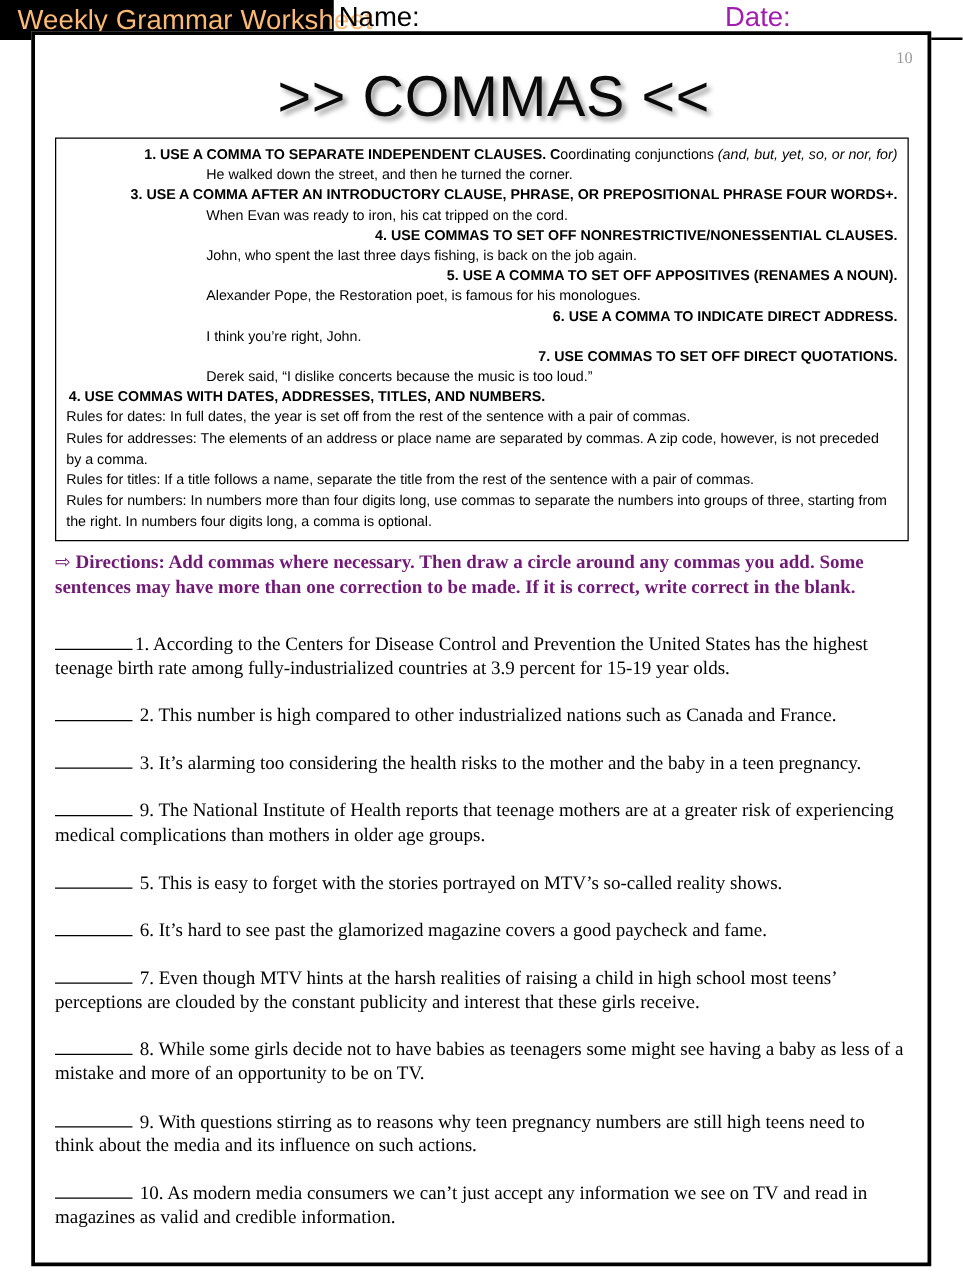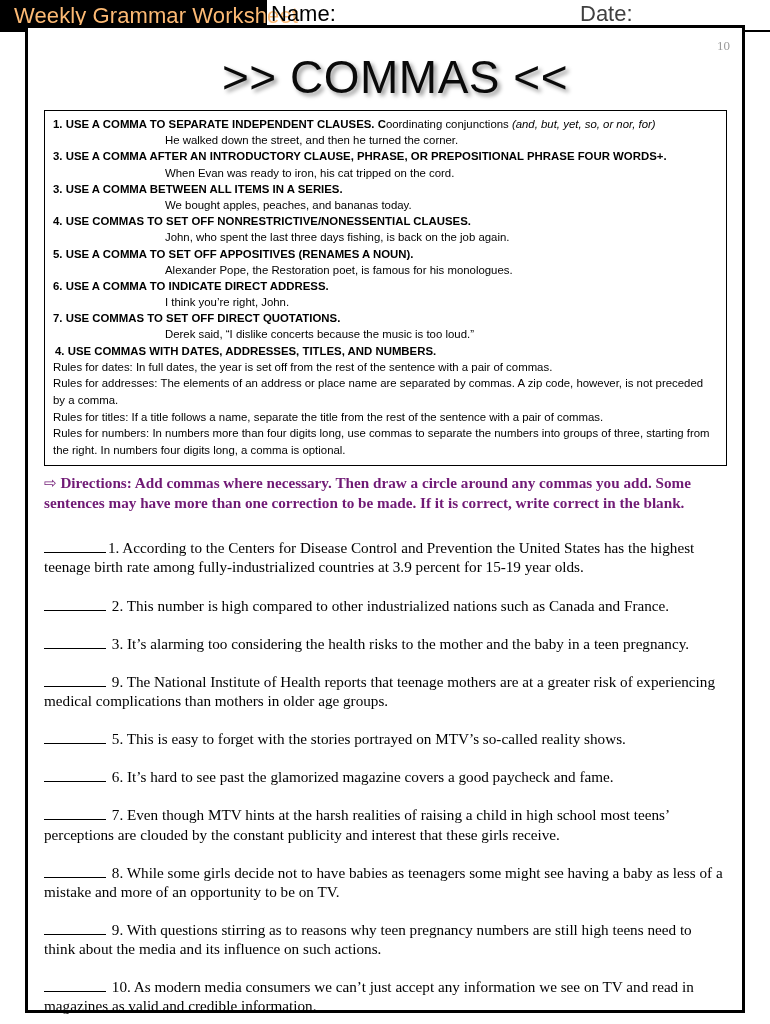--- a/index.html
+++ b/index.html
@@ -45,21 +45,21 @@
     left: 4px; top: -1px;
     font-size: 22px;
     line-height: 30px;
     color: #000;
   }
   .date-label {
     position: absolute;
     left: 313px; top: -1px;
     font-size: 22px;
     line-height: 30px;
-    color: #404040;
+    color: #a21caf;
   }
 
   
   .page-frame {
     position: absolute;
     left: 25px;
     top: 25px;
     width: 720px;
     height: 988px;
     border: 3.5px solid #000;
@@ -93,21 +93,21 @@
   .rules-box {
     margin: 6px 15px 0 16px;
     border: 1.5px solid #000;
     padding: 5px 8px 6px 8px;
     background: #fff;
   }
   .rule-heading {
     font-size: 11.4px;
     font-weight: bold;
     color: #000;
-    text-align: left;
+    text-align: right;
     line-height: 1.42;
     white-space: nowrap;
   }
   .rule-heading .normal {
     font-weight: normal;
   }
   .rule-heading .ital {
     font-weight: normal;
     font-style: italic;
   }
@@ -184,24 +184,20 @@
     <div>
       <div class="rule-heading"><span>1. USE A COMMA TO SEPARATE INDEPENDENT CLAUSES. C</span><span class="normal">oordinating conjunctions </span><span class="ital">(and, but, yet, so, or nor, for)</span></div>
       <div class="rule-example">He walked down the street, and then he turned the corner.</div>
     </div>
 
     <div>
       <div class="rule-heading">3. USE A COMMA AFTER AN INTRODUCTORY CLAUSE, PHRASE, OR PREPOSITIONAL PHRASE FOUR WORDS+.</div>
       <div class="rule-example">When Evan was ready to iron, his cat tripped on the cord.</div>
     </div>
 
-    <div>
-      <div class="rule-heading">3. USE A COMMA BETWEEN ALL ITEMS IN A SERIES.</div>
-      <div class="rule-example">We bought apples, peaches, and bananas today.</div>
-    </div>
 
     <div>
       <div class="rule-heading">4. USE COMMAS TO SET OFF NONRESTRICTIVE/NONESSENTIAL CLAUSES.</div>
       <div class="rule-example">John, who spent the last three days fishing, is back on the job again.</div>
     </div>
 
     <div>
       <div class="rule-heading">5. USE A COMMA TO SET OFF APPOSITIVES (RENAMES A NOUN).</div>
       <div class="rule-example">Alexander Pope, the Restoration poet, is famous for his monologues.</div>
     </div>

